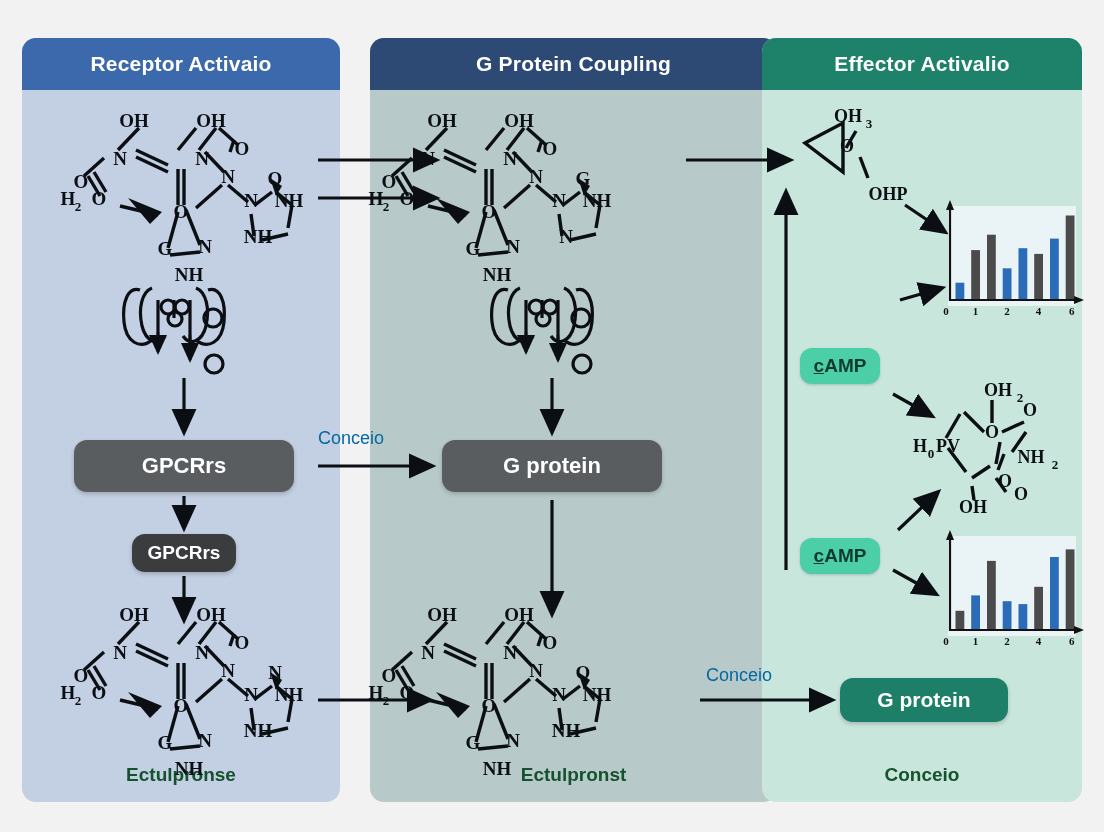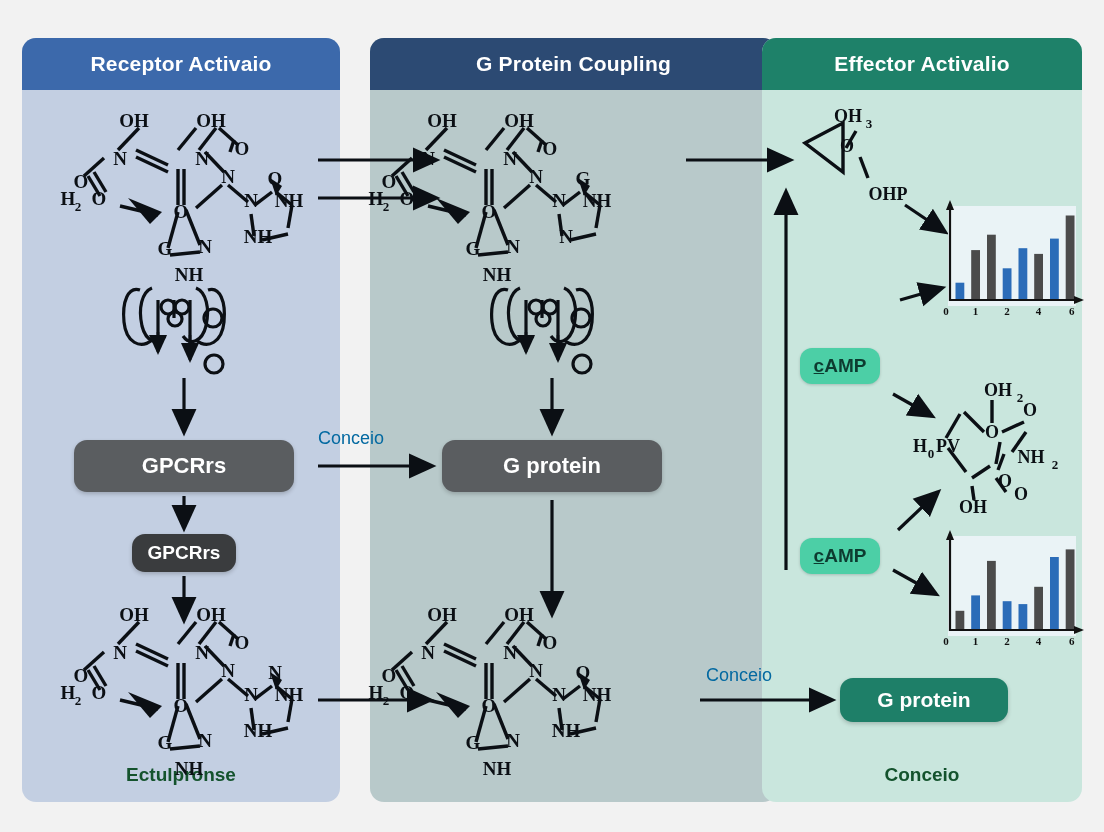--- a/index.html
+++ b/index.html
@@ -77,20 +77,21 @@
 
   <div class="panel" id="panel1">
     <div class="hdr">Receptor Activaio</div>
     <div class="body"></div>
     <div class="footlbl">Ectulpronse</div>
   </div>
 
   <div class="panel" id="panel2">
     <div class="hdr">G Protein Coupling</div>
     <div class="body"></div>
+    <div class="footlbl">Ectulpronst</div>
   </div>
 
   <div class="panel" id="panel3">
     <div class="hdr">Effector Activalio</div>
     <div class="body"></div>
     <div class="footlbl">Conceio</div>
   </div>
 
   <svg class="ov" viewBox="0 0 1104 832">
     <defs>

